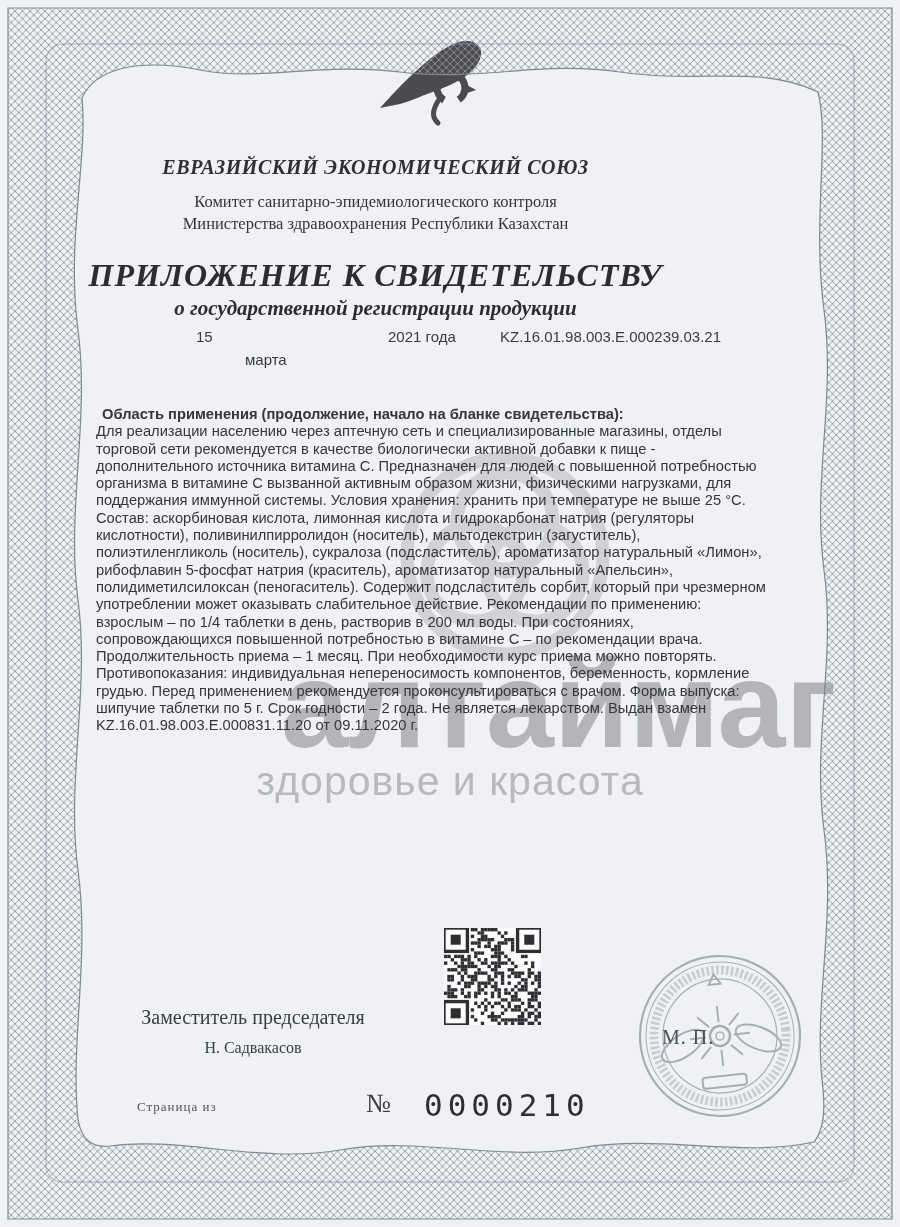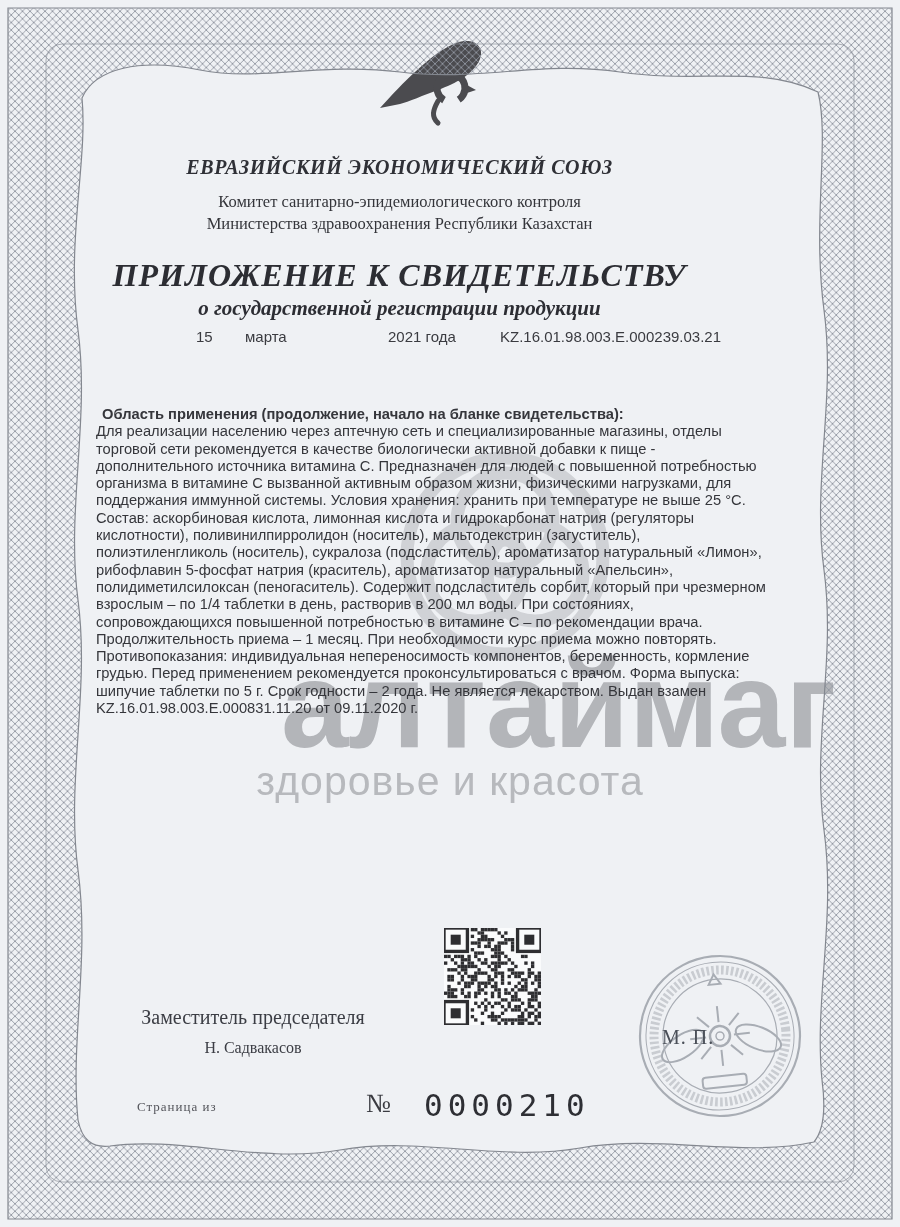--- a/index.html
+++ b/index.html
@@ -4,34 +4,34 @@
 <style>
   html,body{margin:0;padding:0;}
   body{
     width:900px;height:1227px;
     background:#eff1f4;
     font-family:"Liberation Sans",sans-serif;
     color:#38393e;
     position:relative;
     overflow:hidden;
   }
-  .page{position:absolute;inset:0;width:751px;height:1227px;padding-left:48px;}
+  .page{position:absolute;inset:0;width:751px;height:1227px;}
   .abs{position:absolute;}
   .center{text-align:center;width:100%;left:0;}
   .serif{font-family:"Liberation Serif",serif;}
   .mono{font-family:"DejaVu Sans Mono","Liberation Mono",monospace;}
 
   .union-header{top:156px;font-size:20px;font-weight:bold;font-style:italic;letter-spacing:.6px;color:#2f3036;}
   .committee-1{top:192px;font-size:16.5px;color:#34353a;}
   .committee-2{top:214px;font-size:16.5px;color:#34353a;}
   .doc-title{top:257px;font-size:32px;font-weight:bold;font-style:italic;letter-spacing:1px;color:#2c2d33;}
   .doc-subtitle{top:296px;font-size:21px;font-weight:bold;font-style:italic;color:#2c2d33;}
 
   .date-row span{position:absolute;top:328px;font-size:15px;color:#3a3b40;white-space:nowrap;}
-  .d-day{left:196px;} .d-month{left:245px;} .d-year{left:388px;} .d-number{left:500px;}
+  .d-day{left:196px;} .d-month{left:245px;margin-top:23px;} .d-year{left:388px;} .d-number{left:500px;}
 
   .body-text{left:96px;top:406px;width:730px;font-size:14.7px;line-height:17.3px;color:#353includes63a;z-index:3;}
   .body-text{color:#35363b;z-index:3;}
   .body-line{white-space:nowrap;}
   .body-heading{font-weight:bold;padding-left:6px;white-space:nowrap;}
 
   .wm-flower{left:392px;top:443px;z-index:1;}
   .wm-brand{left:281px;top:644px;font-size:122px;font-weight:bold;line-height:1;color:#b3b5b9;z-index:1;letter-spacing:0px;}
   .wm-tagline{left:250px;top:758px;width:400px;text-align:center;font-size:41px;color:#b7b9bd;z-index:1;letter-spacing:1px;}
 
@@ -121,20 +121,21 @@
     <div class="body-line">Для реализации населению через аптечную сеть и специализированные магазины, отделы</div>
     <div class="body-line">торговой сети рекомендуется в качестве биологически активной добавки к пище -</div>
     <div class="body-line">дополнительного источника витамина С. Предназначен для людей с повышенной потребностью</div>
     <div class="body-line">организма в витамине С вызванной активным образом жизни, физическими нагрузками, для</div>
     <div class="body-line">поддержания иммунной системы. Условия хранения: хранить при температуре не выше 25 °С.</div>
     <div class="body-line">Состав: аскорбиновая кислота, лимонная кислота и гидрокарбонат натрия (регуляторы</div>
     <div class="body-line">кислотности), поливинилпирролидон (носитель), мальтодекстрин (загуститель),</div>
     <div class="body-line">полиэтиленгликоль (носитель), сукралоза (подсластитель), ароматизатор натуральный «Лимон»,</div>
     <div class="body-line">рибофлавин 5-фосфат натрия (краситель), ароматизатор натуральный «Апельсин»,</div>
     <div class="body-line">полидиметилсилоксан (пеногаситель). Содержит подсластитель сорбит, который при чрезмерном</div>
+    <div class="body-line">употреблении может оказывать слабительное действие. Рекомендации по применению:</div>
     <div class="body-line">взрослым – по 1/4 таблетки в день, растворив в 200 мл воды. При состояниях,</div>
     <div class="body-line">сопровождающихся повышенной потребностью в витамине С – по рекомендации врача.</div>
     <div class="body-line">Продолжительность приема – 1 месяц. При необходимости курс приема можно повторять.</div>
     <div class="body-line">Противопоказания: индивидуальная непереносимость компонентов, беременность, кормление</div>
     <div class="body-line">грудью. Перед применением рекомендуется проконсультироваться с врачом. Форма выпуска:</div>
     <div class="body-line">шипучие таблетки по 5 г. Срок годности – 2 года. Не является лекарством. Выдан взамен</div>
     <div class="body-line">KZ.16.01.98.003.E.000831.11.20 от 09.11.2020 г.</div>
   </div>
 
   <svg id="qr-svg" class="abs qr" width="97" height="97" viewBox="0 0 29 29">

